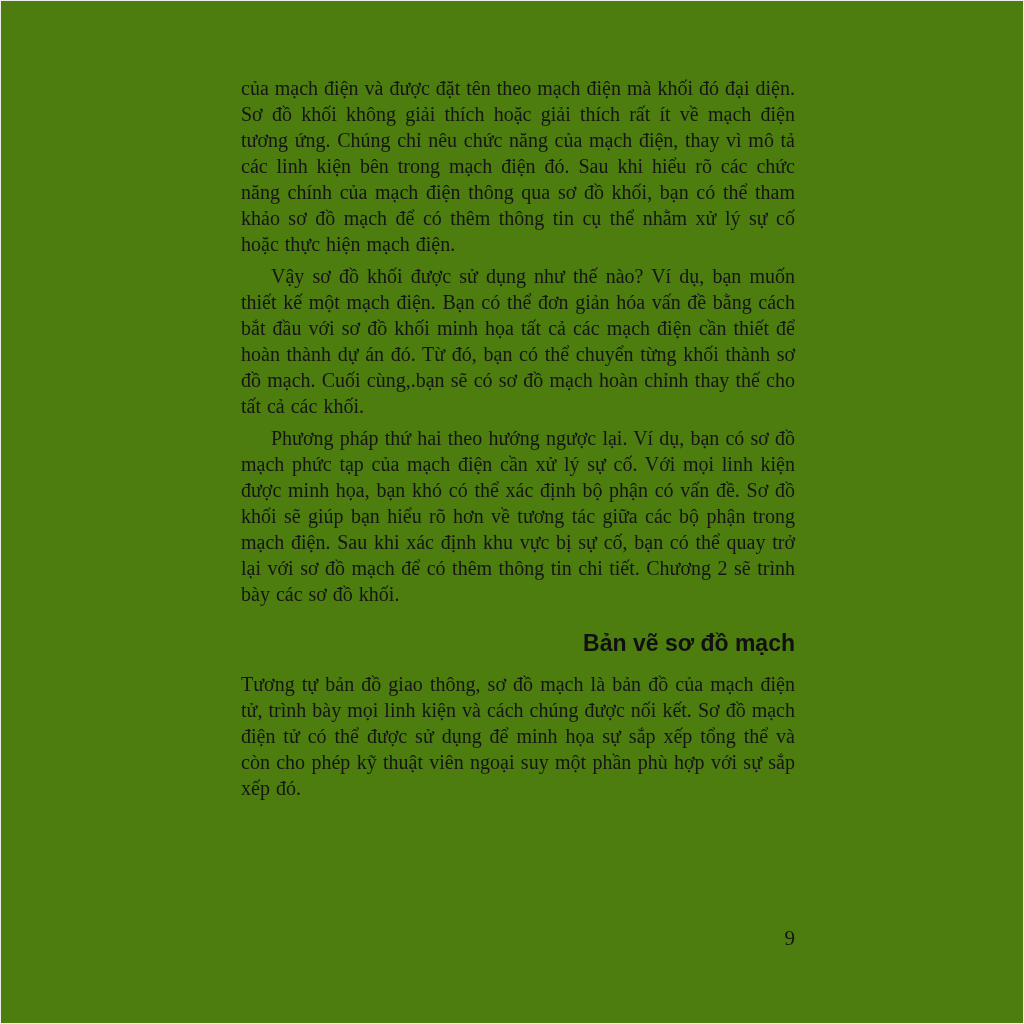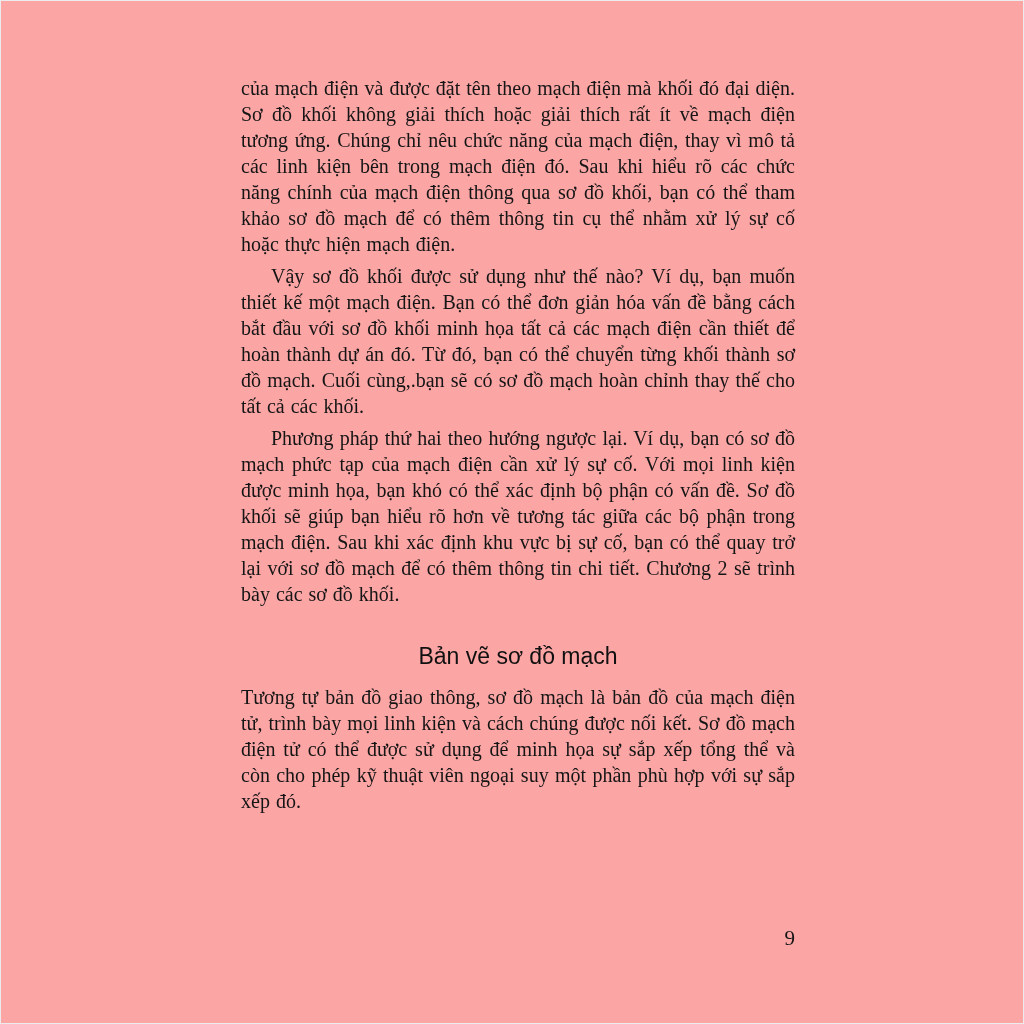--- a/index.html
+++ b/index.html
@@ -4,21 +4,21 @@
 <style>
   html, body {
     margin: 0;
     padding: 0;
     background: #ffffff;
   }
   .scan-page {
     position: relative;
     width: 1024px;
     height: 1024px;
-    background: #fca5a5;
+    background: #4d7c0f;
     box-sizing: border-box;
     border: 1px solid #ececec;
     overflow: hidden;
     font-family: "Liberation Serif", "DejaVu Serif", serif;
     color: #151515;
   }
   .text-block {
     position: absolute;
     left: 240px;
     top: 74px;
@@ -30,25 +30,25 @@
   }
   .para {
     margin: 0 0 6px 0;
     word-spacing: 1px;
   }
   .para.indent {
     text-indent: 30px;
   }
   .section-heading {
     font-family: "Liberation Sans", "DejaVu Sans", sans-serif;
-    font-weight: normal;
+    font-weight: bold;
     font-size: 23px;
     line-height: 28px;
-    margin: 35px 0 14px 0;
-    text-align: center;
+    margin: 22px 0 14px 0;
+    text-align: right;
     color: #101010;
   }
   .page-number {
     position: absolute;
     left: 240px;
     top: 925px;
     width: 554px;
     text-align: right;
     font-size: 21px;
     color: #151515;

